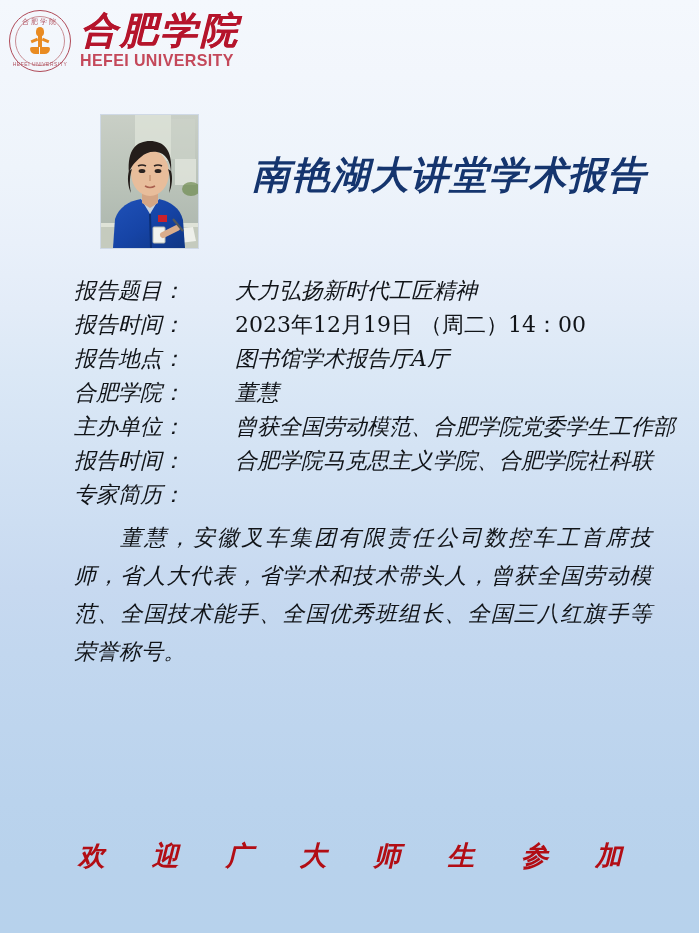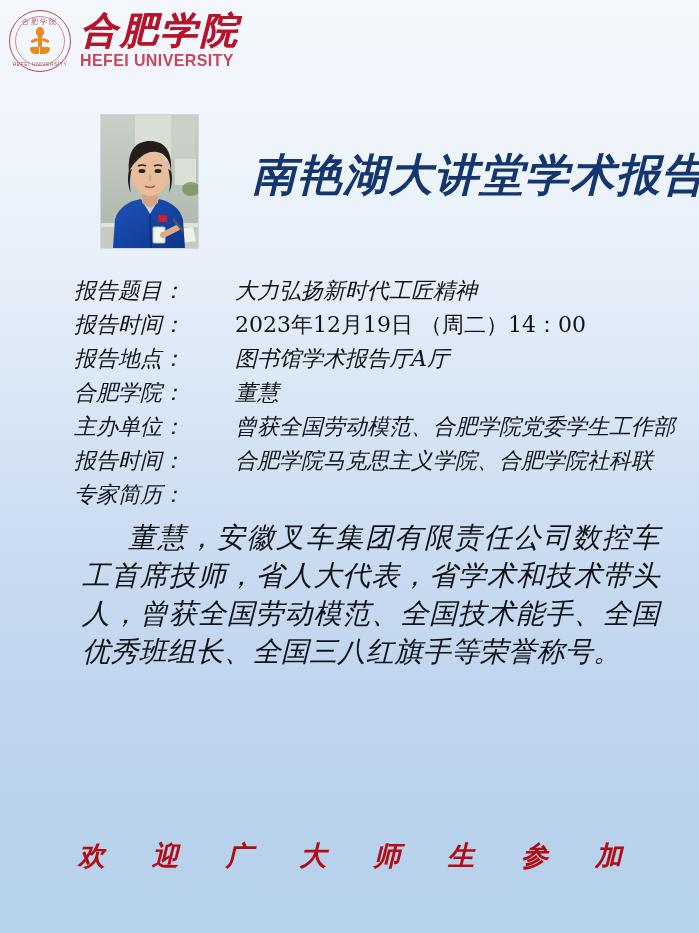--- a/index.html
+++ b/index.html
@@ -184,21 +184,21 @@
   }
   #speaker-photo svg { display: block; }
 
   
   #main-title {
     position: absolute;
     left: 252px;
     top: 152px;
     width: 380px;
     font-family: "DejaVu Serif", serif;
-    font-size: 44px;
+    font-size: 38px;
     font-style: italic;
     font-weight: 600;
     color: #15356e;
     letter-spacing: 1.5px;
     line-height: 46px;
     white-space: nowrap;
   }
 
   
   #info-list {
@@ -236,29 +236,28 @@
     letter-spacing: 0px;
   }
 
   
   #bio-paragraph {
     position: absolute;
     left: 74px;
     top: 519px;
     width: 578px;
     font-family: "DejaVu Serif", serif;
-    font-size: 28px;
+    font-size: 22px;
     font-style: italic;
     color: #111418;
     line-height: 38px;
     text-indent: 46px;
     text-align: justify;
     text-justify: inter-character;
     letter-spacing: 0.4px;
-    margin-left: 8px;
   }
 
   
   #welcome-line {
     position: absolute;
     left: 78px;
     top: 838px;
     width: 545px;
     font-family: "DejaVu Serif", serif;
     font-size: 27px;

